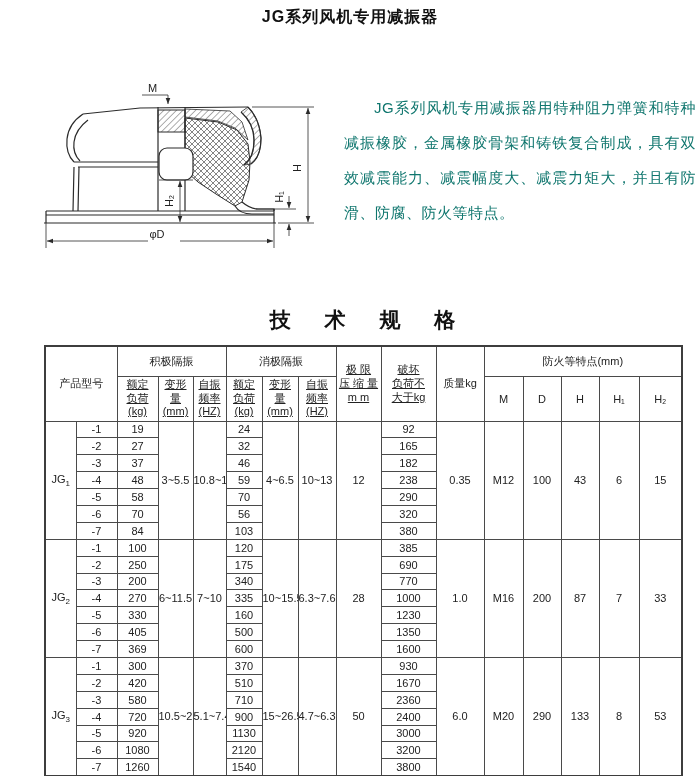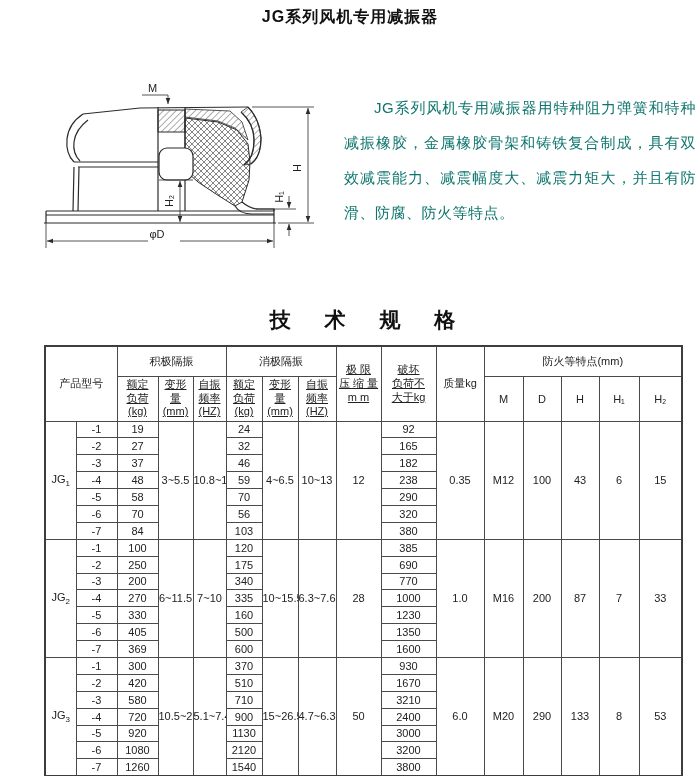--- a/index.html
+++ b/index.html
@@ -313,21 +313,21 @@
       <tr>
         <td>-2</td>
         <td>420</td>
         <td>510</td>
         <td>1670</td>
       </tr>
       <tr>
         <td>-3</td>
         <td>580</td>
         <td>710</td>
-        <td>3210</td>
+        <td>2360</td>
       </tr>
       <tr>
         <td>-4</td>
         <td>720</td>
         <td>900</td>
         <td>2400</td>
       </tr>
       <tr>
         <td>-5</td>
         <td>920</td>

